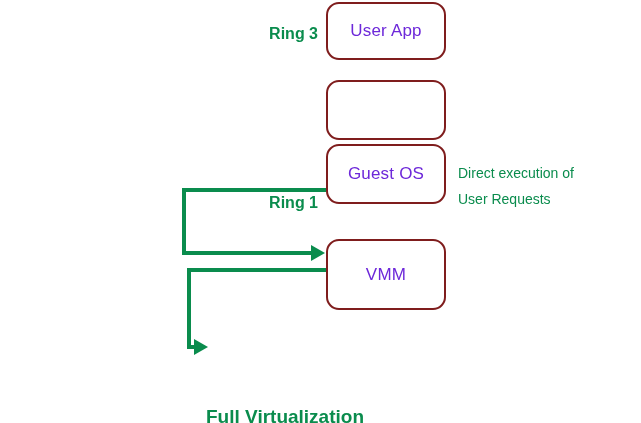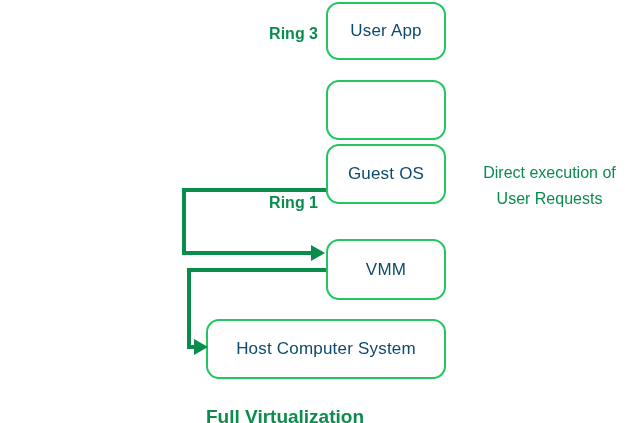--- a/index.html
+++ b/index.html
@@ -2,28 +2,28 @@
 <html><head>
 <meta charset="utf-8">
 <style>
   html, body { margin: 0; padding: 0; background: #ffffff; }
   .stage {
     position: relative; width: 641px; height: 423px; background: #ffffff;
     font-family: "Liberation Sans", sans-serif; color: #0A8C4D; overflow: hidden;
   }
   .box {
     position: absolute; box-sizing: border-box;
-    border: 2px solid #22c55e; border-radius: 13px; background: #ffffff;
+    border: 2px solid #7f1d1d; border-radius: 13px; background: #ffffff;
     display: flex; align-items: center; justify-content: center;
-    font-size: 17px; color: #0c4a6e; letter-spacing: 0.2px;
+    font-size: 17px; color: #6d28d9; letter-spacing: 0.2px;
   }
   .box-user-app { left: 326px; top: 2px;   width: 120px; height: 58px; }
   .box-ring2    { left: 326px; top: 80px;  width: 120px; height: 60px; }
   .box-guest-os { left: 326px; top: 144px; width: 120px; height: 60px; }
-  .box-vmm      { left: 326px; top: 239px; width: 120px; height: 61px; }
+  .box-vmm      { left: 326px; top: 239px; width: 120px; height: 71px; }
   .box-host     { left: 206px; top: 319px; width: 240px; height: 60px; }
 
   .ring-label {
     position: absolute; width: 84px; text-align: right;
     font-weight: bold; font-size: 16px;
   }
   .ring3 { left: 234px; top: 25px; }
   .ring2 { left: 234px; top: 102px; }
   .ring1 { left: 234px; top: 194px; }
   .ring0 { left: 234px; top: 272px; }
@@ -38,22 +38,22 @@
 
   .arrowhead {
     position: absolute; width: 0; height: 0;
     border-top: 8px solid transparent; border-bottom: 8px solid transparent;
     border-left: 14px solid #0A8C4D;
   }
   .ah-vmm  { left: 311px; top: 245px; }
   .ah-host { left: 194px; top: 339px; }
 
   .note {
-    position: absolute; font-size: 16px; line-height: 26px;
-    text-align: center; white-space: pre-line;
+    position: absolute; font-size: 14px; line-height: 26px;
+    white-space: pre-line;
   }
   .note-left  { left: 0px;   top: 236px; width: 182px; }
   .note-right { left: 458px; top: 160px; width: 183px; }
 
   .title {
     position: absolute; left: 140px; top: 406px; width: 290px;
     text-align: center; font-size: 19px; font-weight: bold;
     text-decoration: underline; text-decoration-thickness: 2px; text-underline-offset: 3px;
   }
 </style>
@@ -62,21 +62,20 @@
 
 <div class="stage">
 
   <div class="ring-label ring3">Ring 3</div>
   <div class="ring-label ring1">Ring 1</div>
 
   <div class="box box-user-app">User App</div>
   <div class="box box-ring2"></div>
   <div class="box box-guest-os">Guest OS</div>
   <div class="box box-vmm">VMM</div>
-  <div class="box box-host">Host Computer System</div>
 
   <div class="line b1-top"></div>
   <div class="line b1-v"></div>
   <div class="line b1-arrowline"></div>
   <div class="arrowhead ah-vmm"></div>
 
   <div class="line b2-top"></div>
   <div class="line b2-v"></div>
   <div class="line b2-arrowline"></div>
   <div class="arrowhead ah-host"></div>

